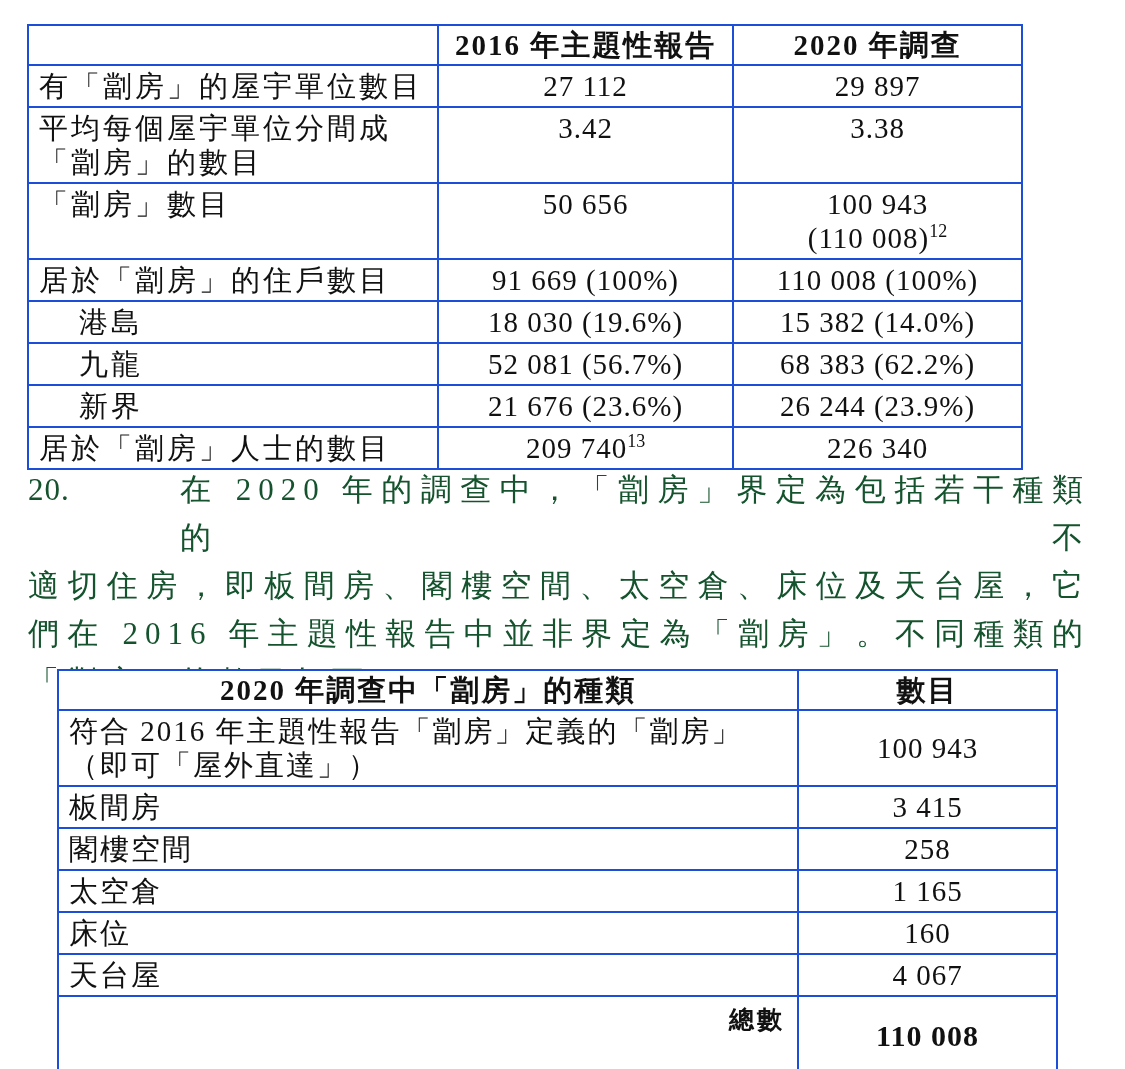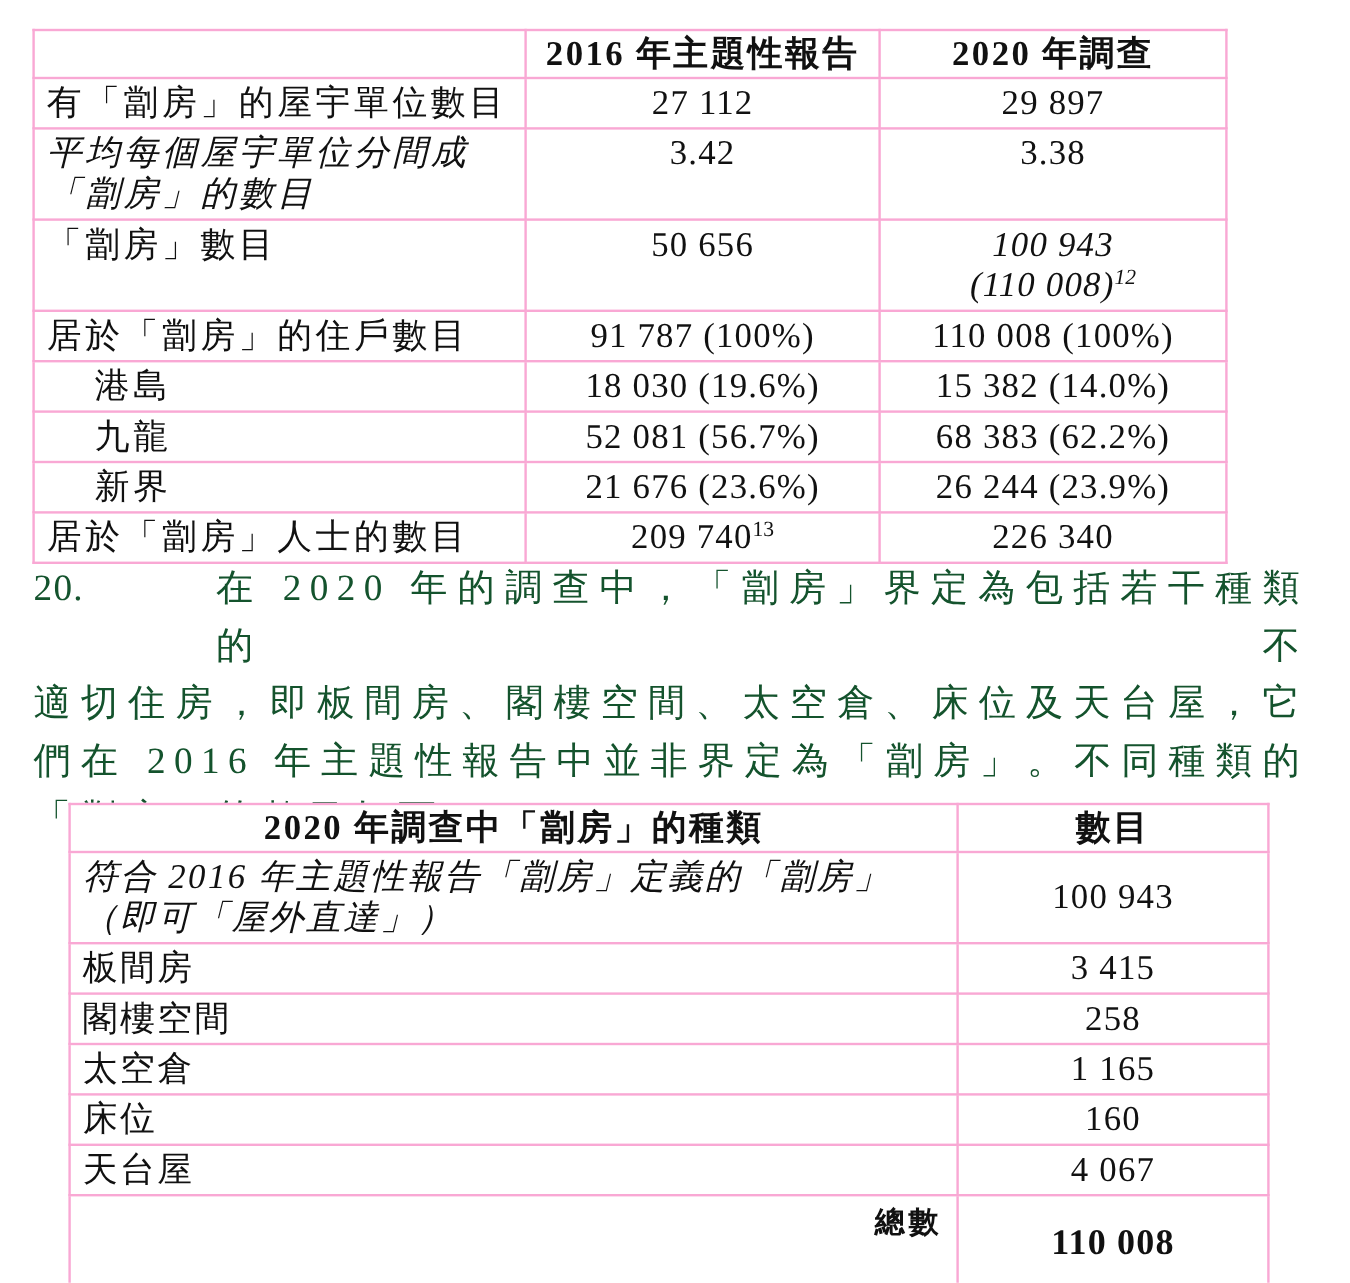--- a/index.html
+++ b/index.html
@@ -20,21 +20,21 @@
     width: 1125px;
     height: 1069px;
     background: #ffffff;
   }
   table {
     border-collapse: collapse;
     table-layout: fixed;
     background: #ffffff;
   }
   td, th {
-    border: 2px solid #f9a8d4;
+    border: 2px solid #1d4ed8;
     vertical-align: top;
     overflow: hidden;
   }
   
   #t1 {
     position: absolute;
     left: 27px;
     top: 24px;
     width: 994px;
   }
@@ -58,21 +58,21 @@
     padding: 3px 6px 3px 10px;
   }
   .lbl.sub { padding-left: 50px; }
   .num {
     font-size: 29px;
     line-height: 34px;
     letter-spacing: 1px;
     text-align: center;
     padding: 3px 8px;
   }
-  .line { display: block; font-style: italic; }
+  .line { display: block; }
   sup {
     font-size: 18px;
     letter-spacing: 0;
     line-height: 0;
     vertical-align: super;
   }
   
   .para {
     position: absolute;
     left: 28px;
@@ -158,21 +158,21 @@
       <tr>
         <td class="lbl">「劏房」數目</td>
         <td class="num">50 656</td>
         <td class="num">
           <span class="line">100 943</span>
           <span class="line"><span>(110 008)</span><sup>12</sup></span>
         </td>
       </tr>
       <tr>
         <td class="lbl">居於「劏房」的住戶數目</td>
-        <td class="num">91 787 (100%)</td>
+        <td class="num">91 669 (100%)</td>
         <td class="num">110 008 (100%)</td>
       </tr>
       <tr>
         <td class="lbl sub">港島</td>
         <td class="num">18 030 (19.6%)</td>
         <td class="num">15 382 (14.0%)</td>
       </tr>
       <tr>
         <td class="lbl sub">九龍</td>
         <td class="num">52 081 (56.7%)</td>

